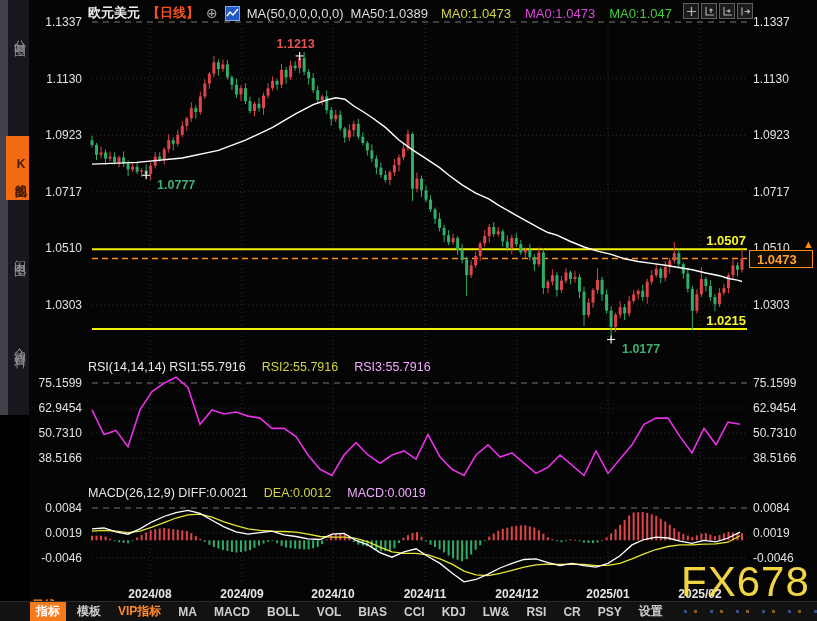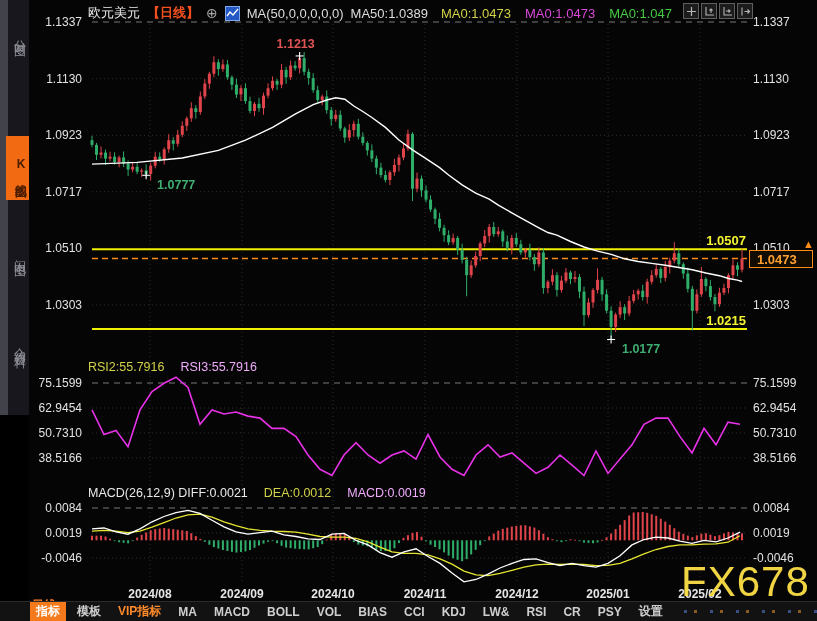--- a/index.html
+++ b/index.html
@@ -5,21 +5,21 @@
   html,body{margin:0;padding:0;background:#000;}
   .app{position:relative;width:817px;height:621px;background:#050505;overflow:hidden;
        font-family:"Liberation Sans","DejaVu Sans",sans-serif;}
   #chart-svg{position:absolute;left:0;top:0;z-index:1;}
   .labels{position:absolute;left:0;top:0;width:746px;height:621px;z-index:2;pointer-events:none;}
   .axis-label{position:absolute;font-size:12px;color:#e2e2e2;transform:translateY(-50%);white-space:nowrap;}
   .axis-left{width:48px;text-align:right;}
   .month-label{position:absolute;top:587px;font-size:12px;font-weight:700;color:#e6e6e6;transform:translateX(-50%);}
   .hdr{position:absolute;left:88px;top:4px;display:flex;align-items:center;gap:7px;
        font-size:13px;color:#ededed;z-index:3;white-space:nowrap;}
-  .hdr .sym{font-weight:400;}
+  .hdr .sym{font-weight:700;}
   .tag{color:#f4511e;font-weight:700;}
   .addicon{color:#a8a8a8;font-size:14px;}
   .ind-icon{width:13px;height:13px;background:#2458c5;border:1px solid #7fa8e8;display:inline-block;}
   .ma-txt{color:#ddd;text-align:right;}
   .topbtns{position:absolute;left:683px;top:3px;display:flex;gap:2px;z-index:3;}
   .topbtn{width:14px;height:14px;border:1px solid #5f5f5f;background:#1c1c1c;display:flex;
           align-items:center;justify-content:center;cursor:pointer;}
   .panel-hdr{position:absolute;left:88px;display:flex;gap:16px;font-size:12.5px;font-weight:500;
              z-index:3;white-space:nowrap;}
   .w{color:#e9e9e9;} .y{color:#d2d24a;} .m{color:#f0abfc;}
@@ -614,20 +614,21 @@
         </svg>
     </div>
   </div>
 
   <div class="lvl" style="left:636px;top:233px;">1.0507</div>
   <div class="lvl" style="left:636px;top:313px;">1.0215</div>
   <div id="price-box">1.0473</div>
   <div class="price-arrow">▲</div>
 
   <div class="panel-hdr" style="top:360px;">
+    <span class="w">RSI(14,14,14) RSI1:55.7916</span>
     <span class="y">RSI2:55.7916</span>
     <span class="m">RSI3:55.7916</span>
   </div>
   <div class="panel-hdr" style="top:486px;">
     <span class="w">MACD(26,12,9) DIFF:0.0021</span>
     <span class="y">DEA:0.0012</span>
     <span class="m">MACD:0.0019</span>
   </div>
 
   <div class="roundicon"></div>

